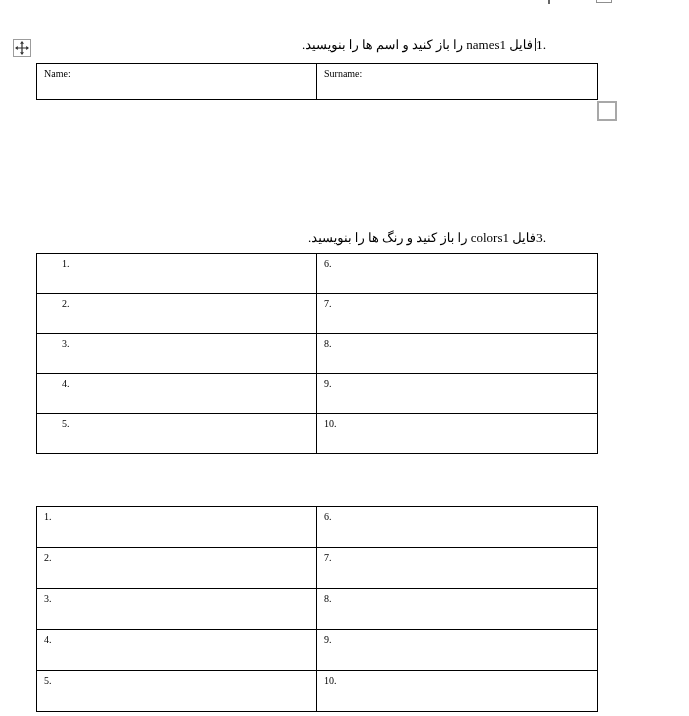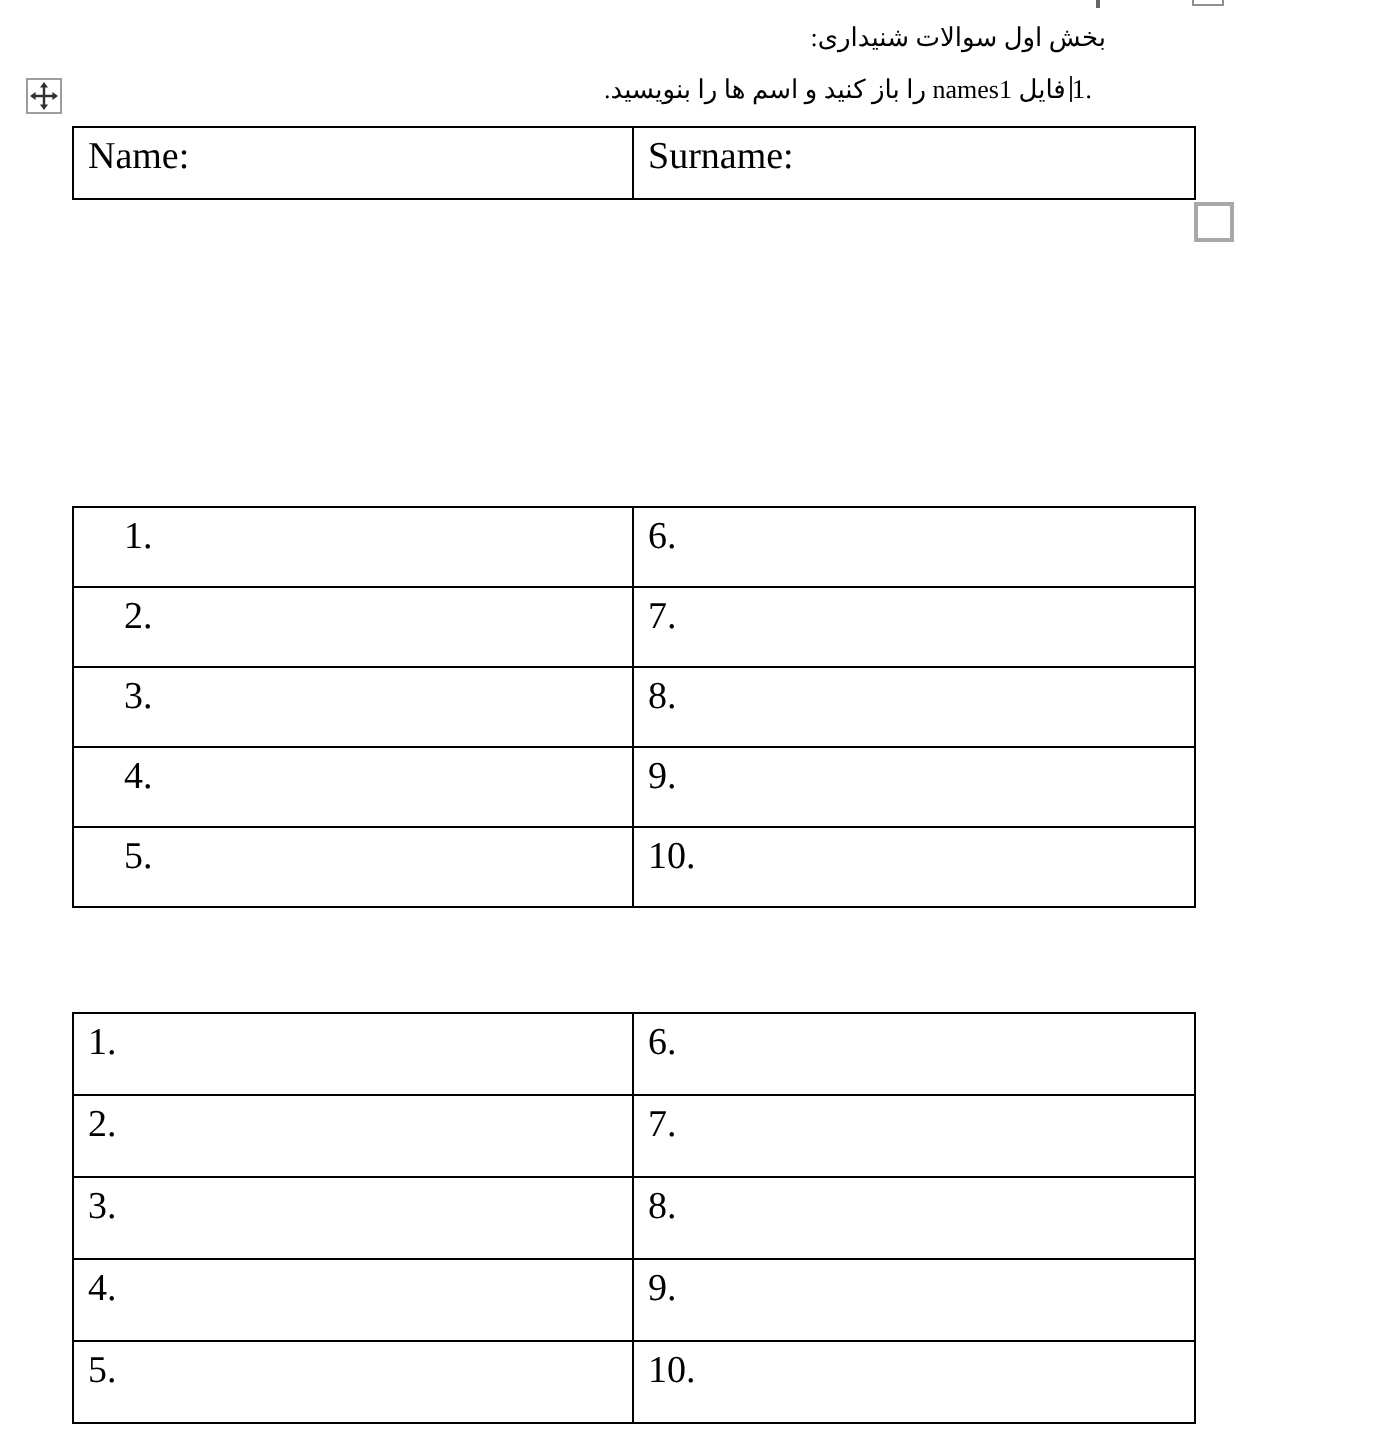--- a/index.html
+++ b/index.html
@@ -11,21 +11,21 @@
               font-size:13px;line-height:18px;white-space:nowrap;}
   .item-line{position:absolute;right:131px;direction:rtl;font-size:13px;
              line-height:18px;white-space:nowrap;}
   .item-num{direction:ltr;unicode-bidi:embed;display:inline-block;
             margin-inline-end:12px;font-size:13.5px;}
   .caret{display:inline-block;width:1px;height:13px;background:#222;
          vertical-align:-2px;margin-inline-end:2px;}
 
   
   table.doc{position:absolute;left:36px;border-collapse:collapse;table-layout:fixed;
-            width:561px;font-size:19px;}
+            width:561px;font-size:10px;}
   table.doc td{border:1px solid #000;vertical-align:top;padding:4px 7px;
                overflow:hidden;white-space:pre;}
   col.c-left{width:280px;} col.c-right{width:281px;}
   .t-names{top:63px;}  .t-names td{height:27px;}
   .t-fill{top:161px;}  .t-fill td{height:27px;}
   .t-colors1{top:253px;} .t-colors1 td{height:31px;padding-top:6px;}
   .t-colors1 td.num-left{padding-left:25px;}
   .t-colors2{top:506px;} .t-colors2 td{height:32px;padding-top:6px;}
 
   
@@ -43,21 +43,20 @@
   .clipped-tick{position:absolute;left:548px;top:0;width:2px;height:4px;background:#666;}
 </style>
 </head>
 <body>
 
 <div class="page">
 
   <div class="clipped-square"></div>
   <div class="clipped-tick"></div>
 
-  <div class="title-line">بخش اول سوالات شنیداری:</div>
 
   <div class="move-handle">
     <span style="display:flex;">
       <svg width="14" height="14" viewBox="0 0 16 16">
         <path d="M8 2.5 L8 13.5 M2.5 8 L13.5 8" stroke="#303030" stroke-width="1.4" fill="none"></path>
         <path d="M8 0 L5.7 3.2 L10.3 3.2 Z" fill="#303030"></path>
         <path d="M8 16 L5.7 12.8 L10.3 12.8 Z" fill="#303030"></path>
         <path d="M0 8 L3.2 5.7 L3.2 10.3 Z" fill="#303030"></path>
         <path d="M16 8 L12.8 5.7 L12.8 10.3 Z" fill="#303030"></path>
       </svg>
@@ -78,20 +77,23 @@
       <td>Name:</td>
       <td>Surname:</td>
     </tr>
   </tbody>
     </table>
 
   <div class="resize-handle"></div>
 
 
 
+  <div class="item-line" style="top:229px;">
+    <span class="item-num">3.</span><span>فایل colors1 را باز کنید و رنگ ها را بنویسید.</span>
+  </div>
 
   <table class="doc t-colors1">
     <colgroup>
         <col class="c-left">
         <col class="c-right">
       </colgroup>
     <tbody>
         <tr>
       <td class="num-left">1.</td>
       <td>6.</td>

